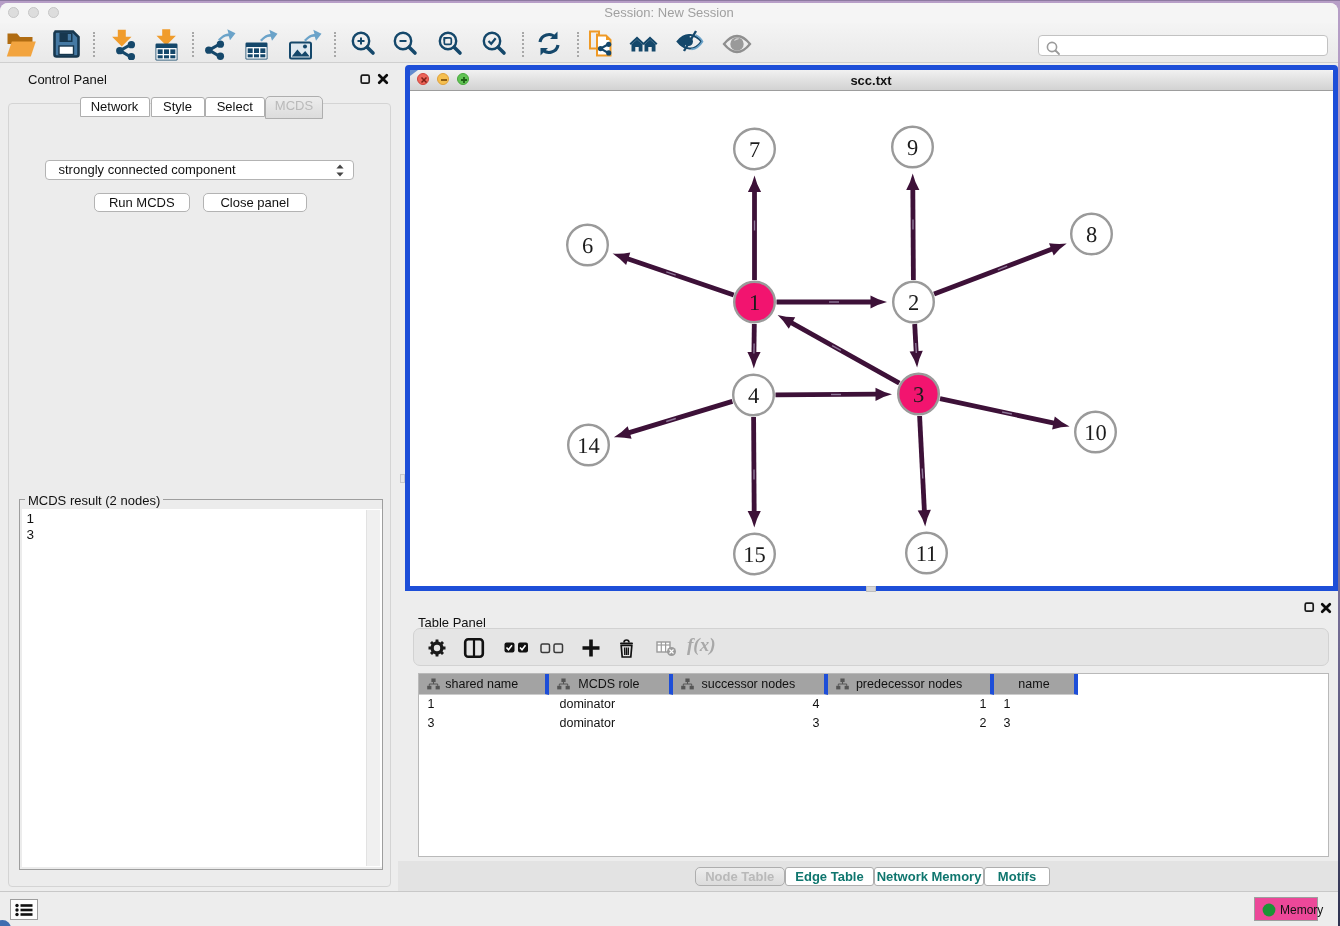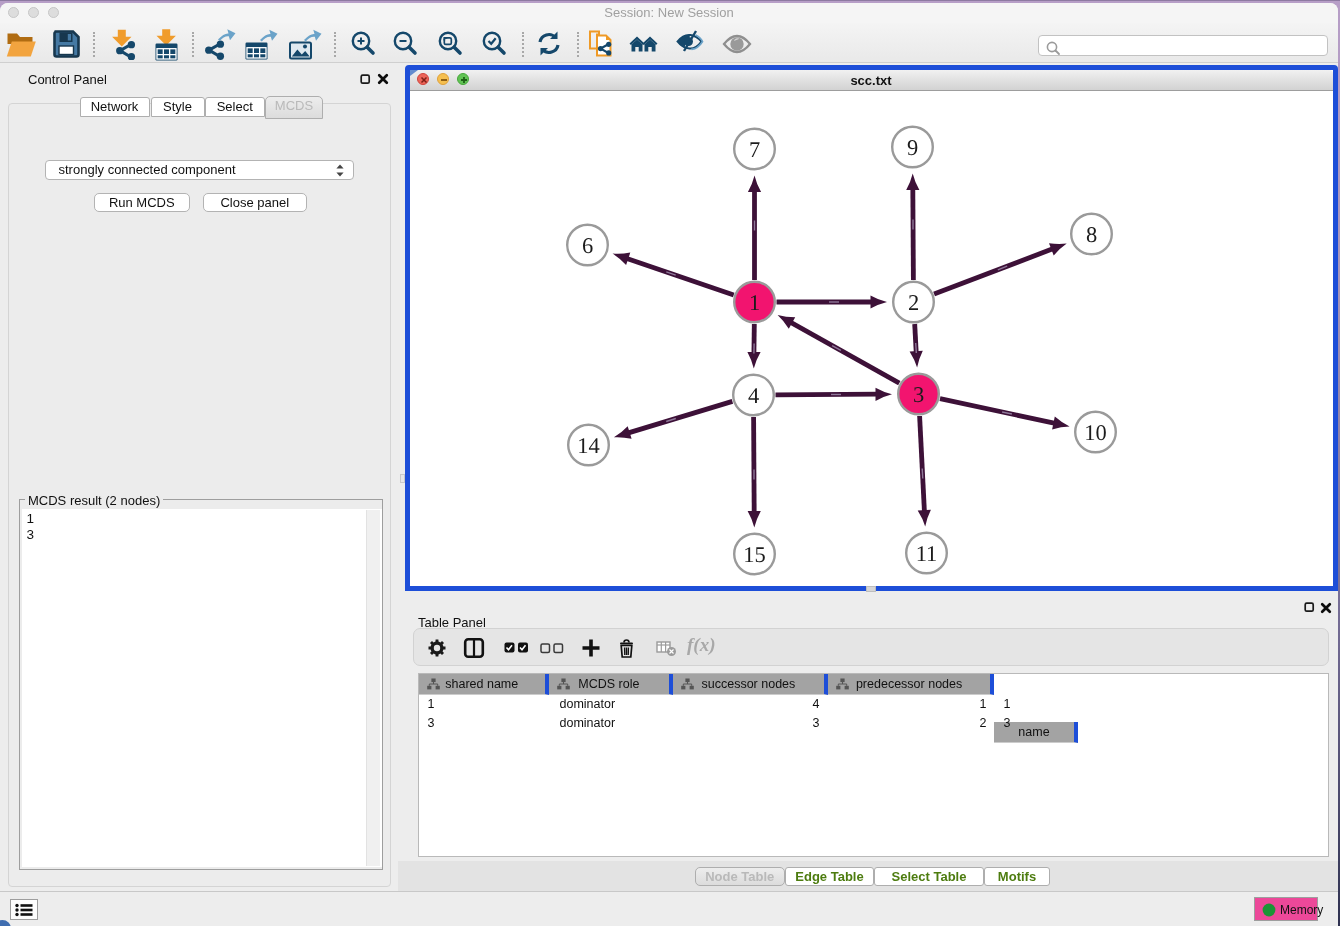--- a/index.html
+++ b/index.html
@@ -29,21 +29,21 @@
 #nw-title .t { position:absolute; width:100%; top:3px; text-align:center; font-size:13px; font-weight:bold; color:#111; }
 .mtl { position:absolute; top:3.5px; width:12px; height:12px; border-radius:50%; }
 #tp-header { position:absolute; left:398px; top:592px; height:30px; width:940px; height:30px; }
 #tp-header .ph-title { position:absolute; left:20px; top:20px; font-size:13px; color:#111; }
 #tp-toolbar { position:absolute; left:413px; top:625px; width:916px; height:38px; background:#e5e5e5; border:1px solid #d2d2d2; border-radius:7px;font-weight:bold; }
 #tbl { position:absolute; left:417.5px; top:669.5px; width:911px; height:184.5px; background:#fff; border:1px solid #b9b9b9; }
 .th { position:absolute; top:0; height:21px; background:#a3a3a3; border-right:4px solid #1d4ed8; border-bottom:1px solid #cccccc; font-size:12.5px; color:#111; }
 .th .lbl { position:absolute; left:0; width:100%; text-align:center; top:3px; }
 .trow { position:absolute; width:100%; height:19px; font-size:12.5px; color:#111; }
 .td { position:absolute; top:2px; }
-.btab { position:absolute; top:863.5px; height:19px; background:#fff; border:1px solid #aeaeae; font-size:13px; font-weight:bold; color:#4d7c0f; text-align:center; line-height:17px; border-radius:3px; }
+.btab { position:absolute; top:863.5px; height:19px; background:#fff; border:1px solid #aeaeae; font-size:13px; font-weight:bold; color:#0f766e; text-align:center; line-height:17px; border-radius:3px; }
 .btabsel { background:linear-gradient(#ededed,#dcdcdc); color:#b9b9b9; border-radius:5px; }
 #statusbar { position:absolute; left:0; top:888px; width:1338px; height:35px; border-top:1px solid #c8c8c8; background:#ededed; }
 #listbtn { position:absolute; left:10px; top:896px; width:28px; height:21px; background:#fdfdfd; border:1px solid #9e9e9e; }
 #membtn { position:absolute; left:1254px; top:894px; width:64px; height:23.5px; background:#ec4899; border:1px solid #9e9e9e; font-size:12px; color:#111; }
 </style></head>
 <body>
 <div style="position:absolute; left:0; top:0; width:1340px; height:1px; background:#8d7aa1;"></div>
 <div id="app">
   <div id="titlebar">
     <div class="tl" style="left:8px;"></div>
@@ -397,42 +397,42 @@
         <svg width="13" height="12" viewBox="0 0 13 12" style="position:absolute; left:8px; top:4.5px;">
 <g fill="#555">
             <rect x="4.4" y="0.5" width="4.2" height="3.6"></rect>
             <rect x="0.2" y="7.8" width="4.2" height="3.6"></rect>
             <rect x="8.6" y="7.8" width="4.2" height="3.6"></rect>
           </g>
 <path d="M6.5,4 V6 M2.3,7.8 V6 H10.7 V7.8" fill="none" stroke="#555" stroke-width="1"></path>
         </svg>
         <div class="lbl">predecessor nodes</div>
       </div>
-<div class="th" style="left:575.5px; width:84px;margin-top:48px;">
+<div class="th" style="left:575.5px; width:84px;">
         <div class="lbl">name</div>
       </div>
     <div class="trow" style="top:21px;">
       <div class="td" style="left:9px;">1</div>
       <div class="td" style="left:141px;">dominator</div>
       <div class="td" style="left:254px; width:147px; text-align:right;">4</div>
       <div class="td" style="left:410px; width:158px; text-align:right;">1</div>
       <div class="td" style="left:585px;">1</div>
     </div>
     <div class="trow" style="top:40px;">
       <div class="td" style="left:9px;">3</div>
       <div class="td" style="left:141px;">dominator</div>
       <div class="td" style="left:254px; width:147px; text-align:right;">3</div>
       <div class="td" style="left:410px; width:158px; text-align:right;">2</div>
       <div class="td" style="left:585px;">3</div>
     </div>
   </div>
   <div style="position:absolute; left:398px; top:858px; width:940px; height:30px; background:#e3e3e3;"></div>
   <div class="btab btabsel" style="left:694.5px; width:90.5px;">Node Table</div>
   <div class="btab" style="left:785px; width:89px;">Edge Table</div>
-  <div class="btab" style="left:874px; width:110px;">Select Table</div>
+  <div class="btab" style="left:874px; width:110px;">Network Memory</div>
   <div class="btab" style="left:984px; width:66px;">Motifs</div>
   <div id="statusbar"></div>
   <div style="position:absolute; left:-6px; top:917px; width:17px; height:17px; border-radius:50%; background:#3f6db0;"></div>
   <div id="listbtn">
       <svg width="18" height="14" viewBox="0 0 18 14" style="position:absolute; left:4px; top:2.5px;">
 <g fill="#111">
           <circle cx="2" cy="2.5" r="1.7"></circle>
           <circle cx="2" cy="7" r="1.7"></circle>
           <circle cx="2" cy="11.5" r="1.7"></circle>
 <rect x="5.5" y="1.2" width="12" height="2.6"></rect>

